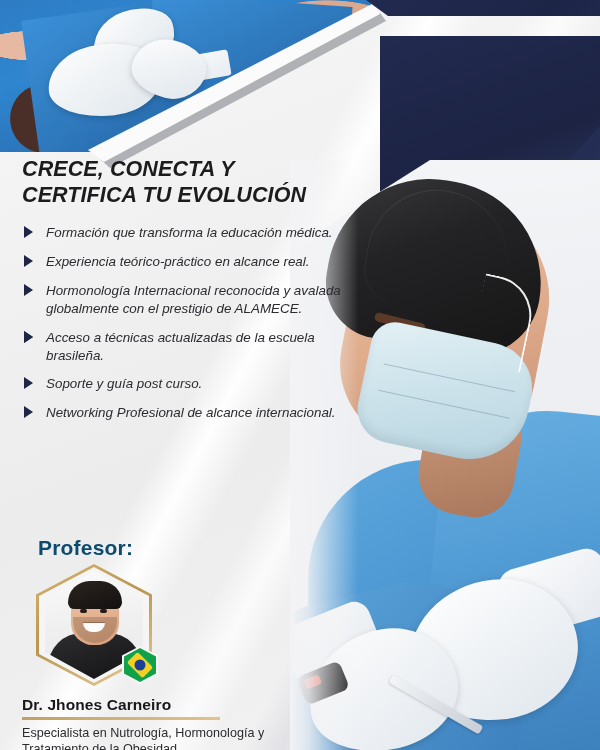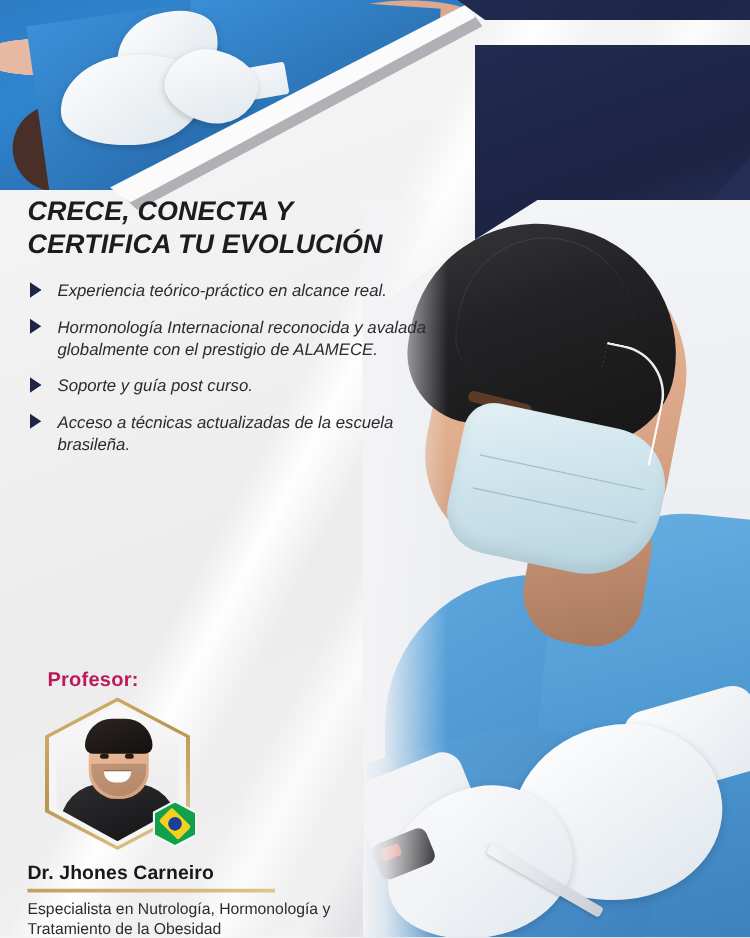--- a/index.html
+++ b/index.html
@@ -258,22 +258,22 @@
     border-top:6px solid transparent;
     border-bottom:6px solid transparent;
   }
 
   
   .prof{
     position:absolute;left:22px;top:536px;width:250px;
   }
   .prof-title{
     margin:0 0 4px 16px;
-    font-size:16px;font-weight:700;
-    color:#be185d;
+    font-size:21px;font-weight:700;
+    color:#0c4a6e;
     letter-spacing:.2px;
   }
   .avatar-wrap{
     position:relative;width:116px;height:122px;margin-left:14px;
   }
   .hex-frame{
     position:absolute;inset:0;
     -webkit-clip-path:polygon(50% 0%, 100% 25%, 100% 75%, 50% 100%, 0% 75%, 0% 25%);
     clip-path:polygon(50% 0%, 100% 25%, 100% 75%, 50% 100%, 0% 75%, 0% 25%);
     background:linear-gradient(150deg,#d8b472 0%, #b99550 45%, #e8cf96 100%);
@@ -400,39 +400,44 @@
   <div class="photo-fade"></div>
 
   <div class="panel"></div>
 
   <div class="content">
     <h1 class="headline">CRECE, CONECTA Y CERTIFICA TU EVOLUCIÓN</h1>
 
     <ul class="bullets">
       <li class="bullet">
         <span class="tri"></span>
+        <span>Formación que transforma la educación médica.</span>
       </li>
       <li class="bullet">
         <span class="tri"></span>
         <span>Experiencia teórico-práctico en alcance real.</span>
       </li>
       <li class="bullet">
         <span class="tri"></span>
         <span>Hormonología Internacional reconocida y avalada globalmente con el prestigio de ALAMECE.</span>
       </li>
       <li class="bullet">
         <span class="tri"></span>
       </li>
       <li class="bullet">
         <span class="tri"></span>
+        <span>Acceso a técnicas actualizadas de la escuela brasileña.</span>
+      </li>
+      <li class="bullet">
+        <span class="tri"></span>
         <span>Soporte y guía post curso.</span>
       </li>
       <li class="bullet">
         <span class="tri"></span>
-        <span>Acceso a técnicas actualizadas de la escuela brasileña.</span>
+        <span>Networking Profesional de alcance internacional.</span>
       </li>
     </ul>
   </div>
 
   <div class="prof">
     <div class="prof-title">Profesor:</div>
 
     <div class="avatar-wrap">
       <div class="hex-frame"></div>
       <div class="hex-inner"></div>

